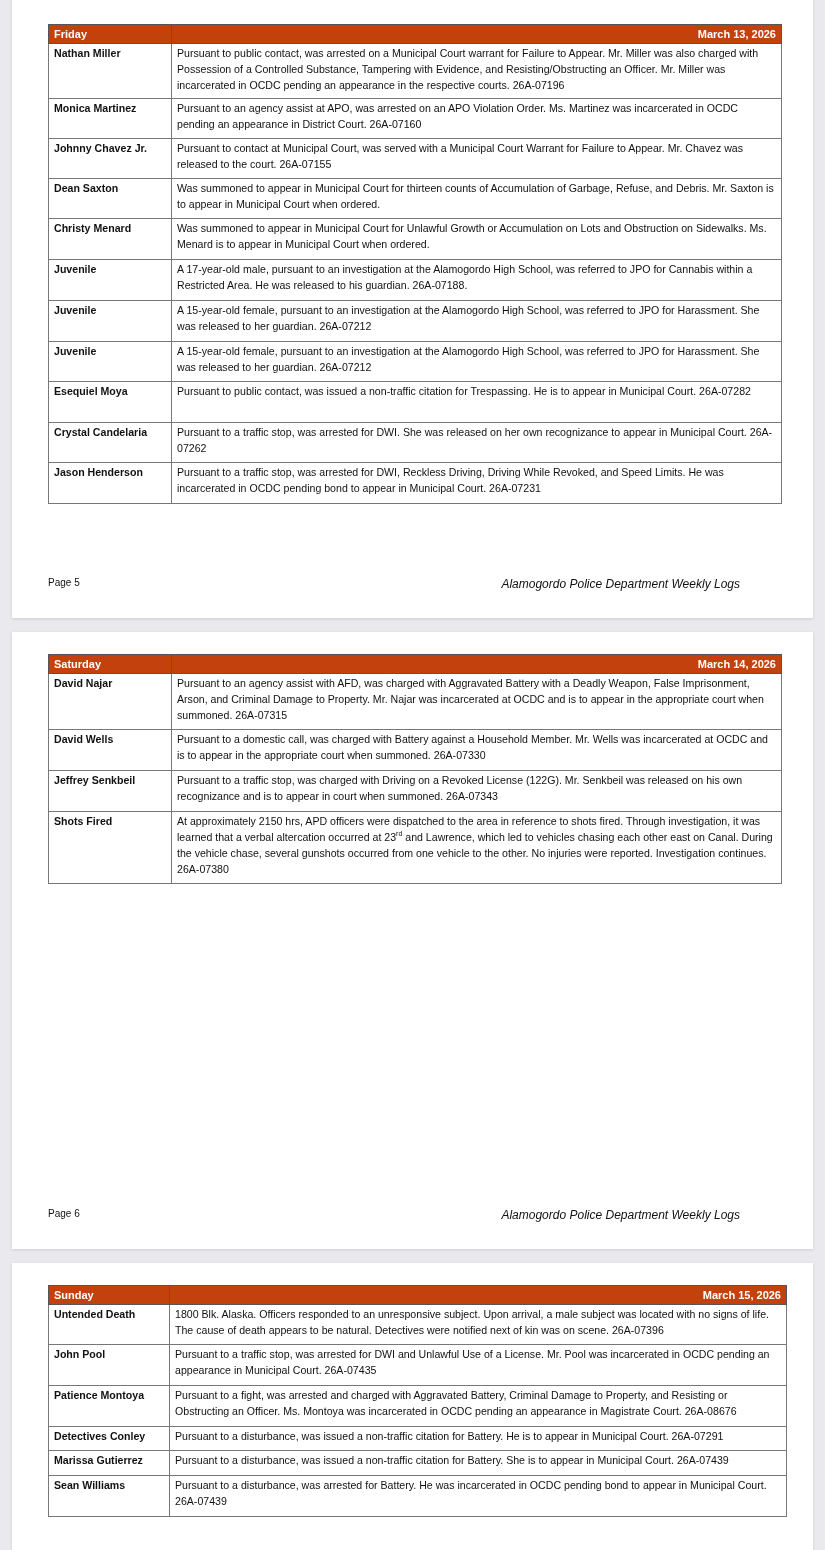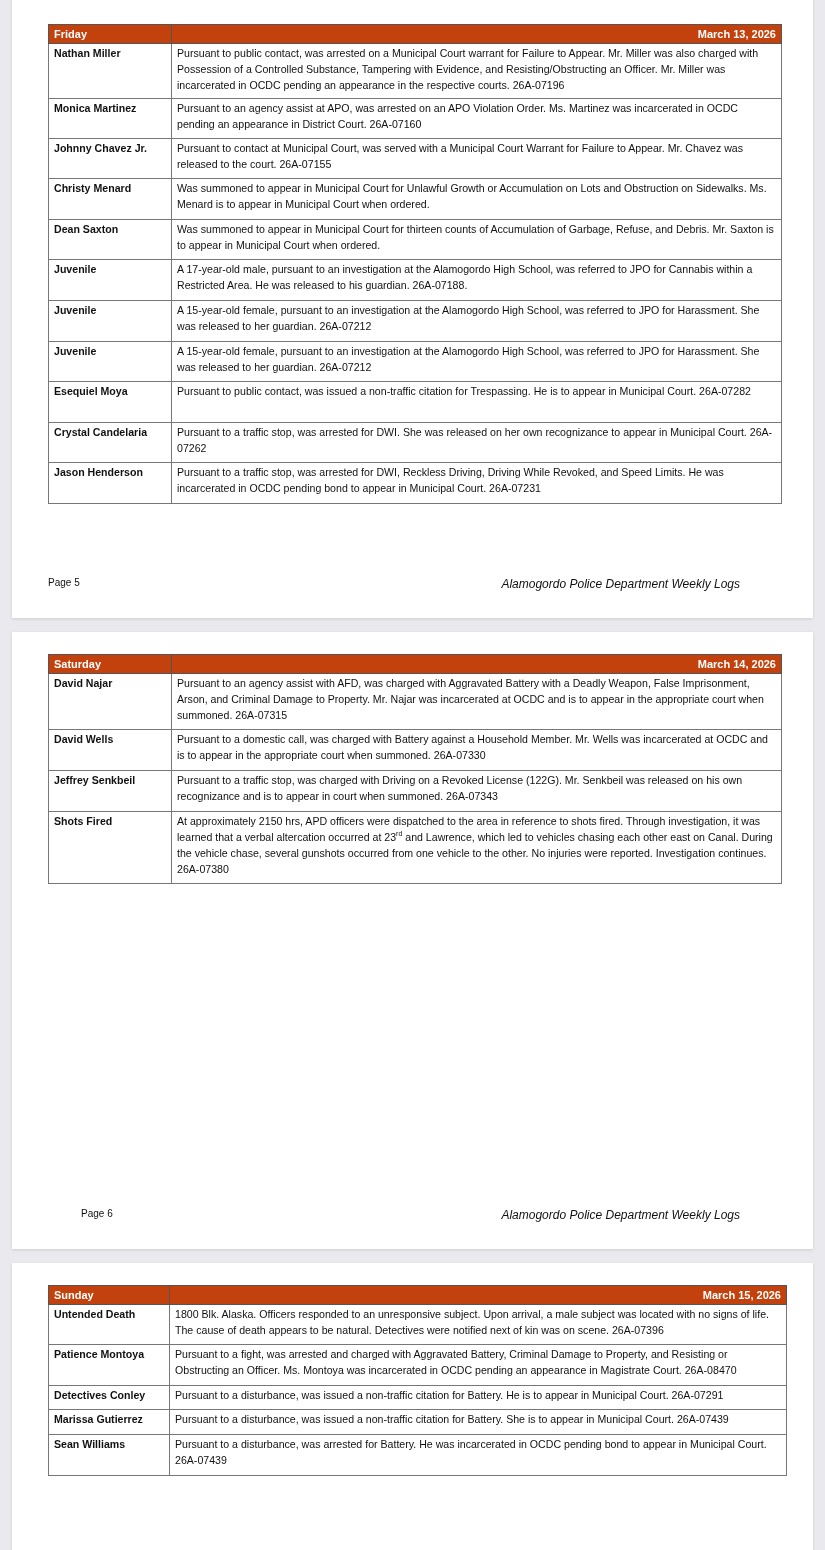--- a/index.html
+++ b/index.html
@@ -63,21 +63,21 @@
     color: #111;
   }
   .footer-title {
     position: absolute;
     right: 73px;
     font-size: 12px;
     font-style: italic;
     color: #111;
   }
   #page-5 .footer-page, #page-5 .footer-title { top: 587px; }
-  #page-6 .footer-page, #page-6 .footer-title { top: 576px; margin-left: 33px; }
+  #page-6 .footer-page, #page-6 .footer-title { top: 576px; }
   sup { font-size: 7px; line-height: 0; }
 </style>
 </head>
 <body>
 
 <div class="page" id="page-5">
   <table class="log-table">
     <colgroup>
         <col class="c1">
         <col>
@@ -94,27 +94,27 @@
           <td>Pursuant to public contact, was arrested on a Municipal Court warrant for Failure to Appear. Mr. Miller was also charged with Possession of a Controlled Substance, Tampering with Evidence, and Resisting/Obstructing an Officer. Mr. Miller was incarcerated in OCDC pending an appearance in the respective courts. 26A-07196</td>
         </tr>
       <tr style="height:40px">
           <td class="name-cell">Monica Martinez</td>
           <td>Pursuant to an agency assist at APO, was arrested on an APO Violation Order. Ms. Martinez was incarcerated in OCDC pending an appearance in District Court. 26A-07160</td>
         </tr>
       <tr style="height:40px">
           <td class="name-cell">Johnny Chavez Jr.</td>
           <td>Pursuant to contact at Municipal Court, was served with a Municipal Court Warrant for Failure to Appear. Mr. Chavez was released to the court. 26A-07155</td>
         </tr>
+      <tr style="height:40px">
+          <td class="name-cell">Dean Saxton</td>
+          <td>Was summoned to appear in Municipal Court for thirteen counts of Accumulation of Garbage, Refuse, and Debris. Mr. Saxton is to appear in Municipal Court when ordered.</td>
+        </tr>
       <tr style="height:41px">
           <td class="name-cell">Christy Menard</td>
           <td>Was summoned to appear in Municipal Court for Unlawful Growth or Accumulation on Lots and Obstruction on Sidewalks. Ms. Menard is to appear in Municipal Court when ordered.</td>
-        </tr>
-      <tr style="height:40px">
-          <td class="name-cell">Dean Saxton</td>
-          <td>Was summoned to appear in Municipal Court for thirteen counts of Accumulation of Garbage, Refuse, and Debris. Mr. Saxton is to appear in Municipal Court when ordered.</td>
         </tr>
       <tr style="height:41px">
           <td class="name-cell">Juvenile</td>
           <td>A 17-year-old male, pursuant to an investigation at the Alamogordo High School, was referred to JPO for Cannabis within a Restricted Area. He was released to his guardian. 26A-07188.</td>
         </tr>
       <tr style="height:41px">
           <td class="name-cell">Juvenile</td>
           <td>A 15-year-old female, pursuant to an investigation at the Alamogordo High School, was referred to JPO for Harassment. She was released to her guardian. 26A-07212</td>
         </tr>
       <tr style="height:40px">
@@ -185,22 +185,26 @@
         <th>Sunday</th>
         <th class="date-cell">March 15, 2026</th>
       </tr>
     </thead>
     <tbody>
       <tr style="height:40px">
           <td class="name-cell">Untended Death</td>
           <td>1800 Blk. Alaska. Officers responded to an unresponsive subject. Upon arrival, a male subject was located with no signs of life. The cause of death appears to be natural. Detectives were notified next of kin was on scene. 26A-07396</td>
         </tr>
       <tr style="height:41px">
+          <td class="name-cell">John Pool</td>
+          <td>Pursuant to a traffic stop, was arrested for DWI and Unlawful Use of a License. Mr. Pool was incarcerated in OCDC pending an appearance in Municipal Court. 26A-07435</td>
+        </tr>
+      <tr style="height:41px">
           <td class="name-cell">Patience Montoya</td>
-          <td>Pursuant to a fight, was arrested and charged with Aggravated Battery, Criminal Damage to Property, and Resisting or Obstructing an Officer. Ms. Montoya was incarcerated in OCDC pending an appearance in Magistrate Court. 26A-08470</td>
+          <td>Pursuant to a fight, was arrested and charged with Aggravated Battery, Criminal Damage to Property, and Resisting or Obstructing an Officer. Ms. Montoya was incarcerated in OCDC pending an appearance in Magistrate Court. 26A-08676</td>
         </tr>
       <tr style="height:24px">
           <td class="name-cell">Detectives Conley</td>
           <td>Pursuant to a disturbance, was issued a non-traffic citation for Battery. He is to appear in Municipal Court. 26A-07291</td>
         </tr>
       <tr style="height:25px">
           <td class="name-cell">Marissa Gutierrez</td>
           <td>Pursuant to a disturbance, was issued a non-traffic citation for Battery. She is to appear in Municipal Court. 26A-07439</td>
         </tr>
       <tr style="height:41px">

